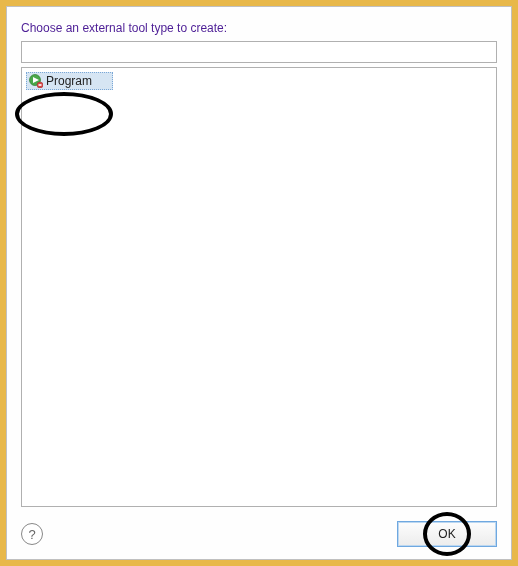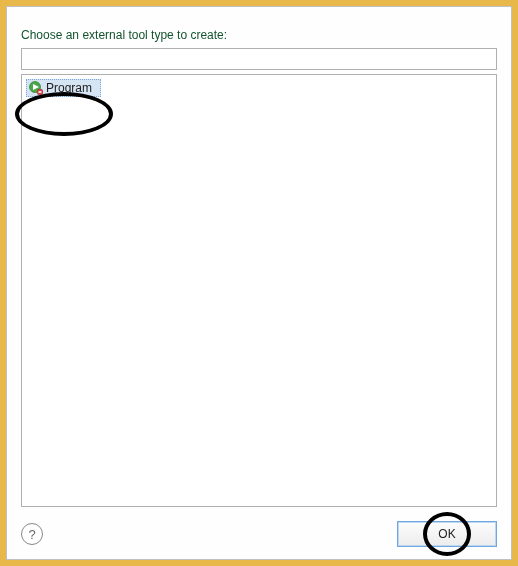--- a/index.html
+++ b/index.html
@@ -68,23 +68,22 @@
       margin: 6px;
       background: #fefefe;
       border: 1px solid #c0c0c0;
       padding: 14px 14px 12px 14px;
       display: flex;
       flex-direction: column;
       position: relative;
     }
     .prompt {
       font-size: 12px;
-      color: #14532d;
+      color: #4c1d95;
       margin-bottom: 6px;
-      margin-top: 7px;
     }
     .filter-input {
       width: 100%;
       height: 22px;
       border: 1px solid #b0b0b0;
       padding: 2px 4px;
       font-size: 12px;
       margin-bottom: 4px;
       background: #fff;
     }
@@ -93,21 +92,21 @@
       border: 1px solid #b0b0b0;
       background: #fff;
       padding: 2px;
       overflow: auto;
       position: relative;
     }
     .list-item {
       display: inline-flex;
       align-items: center;
       height: 18px;
-      padding: 0 8px 0 2px;
+      padding: 0 20px 0 2px;
       background: #d6e5f3;
       border: 1px dotted #7aa7d6;
       gap: 3px;
       margin: 2px;
       position: relative;
       z-index: 2;
     }
     .list-item-label { font-size: 12px; color: #222; }
     .prog-icon { width: 14px; height: 14px; display:flex; align-items:center; justify-content:center;}
     .button-row {

